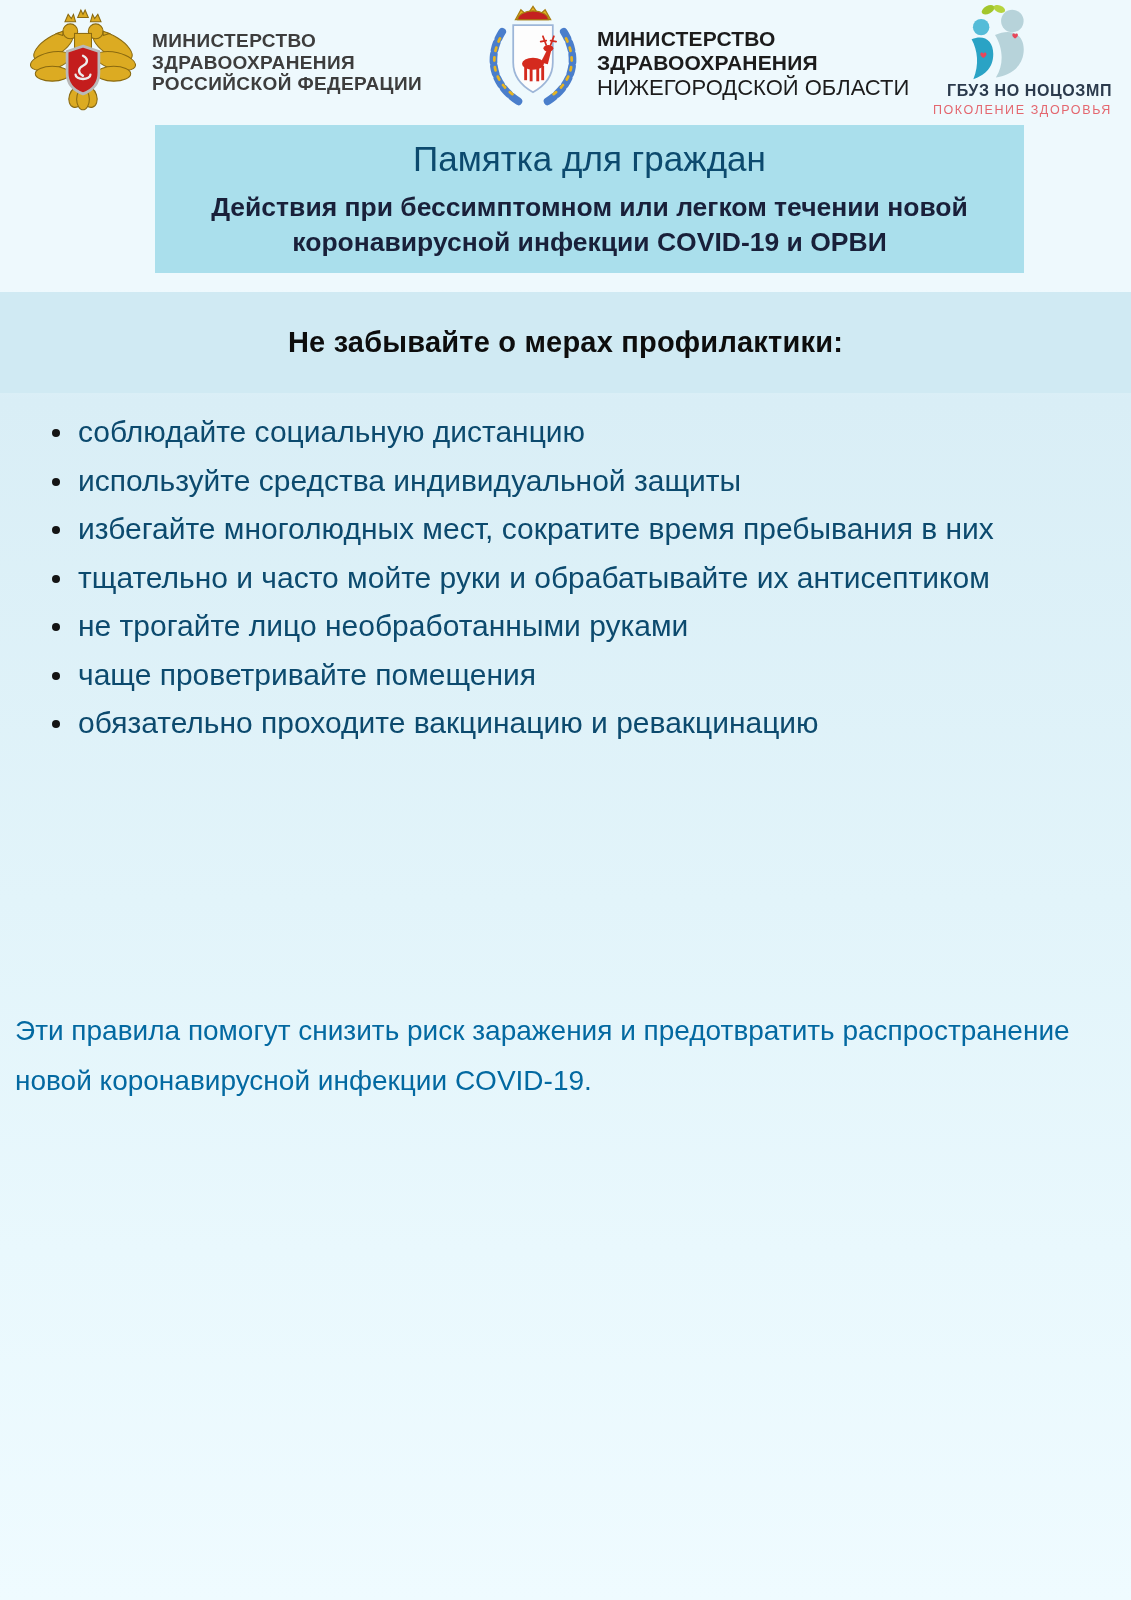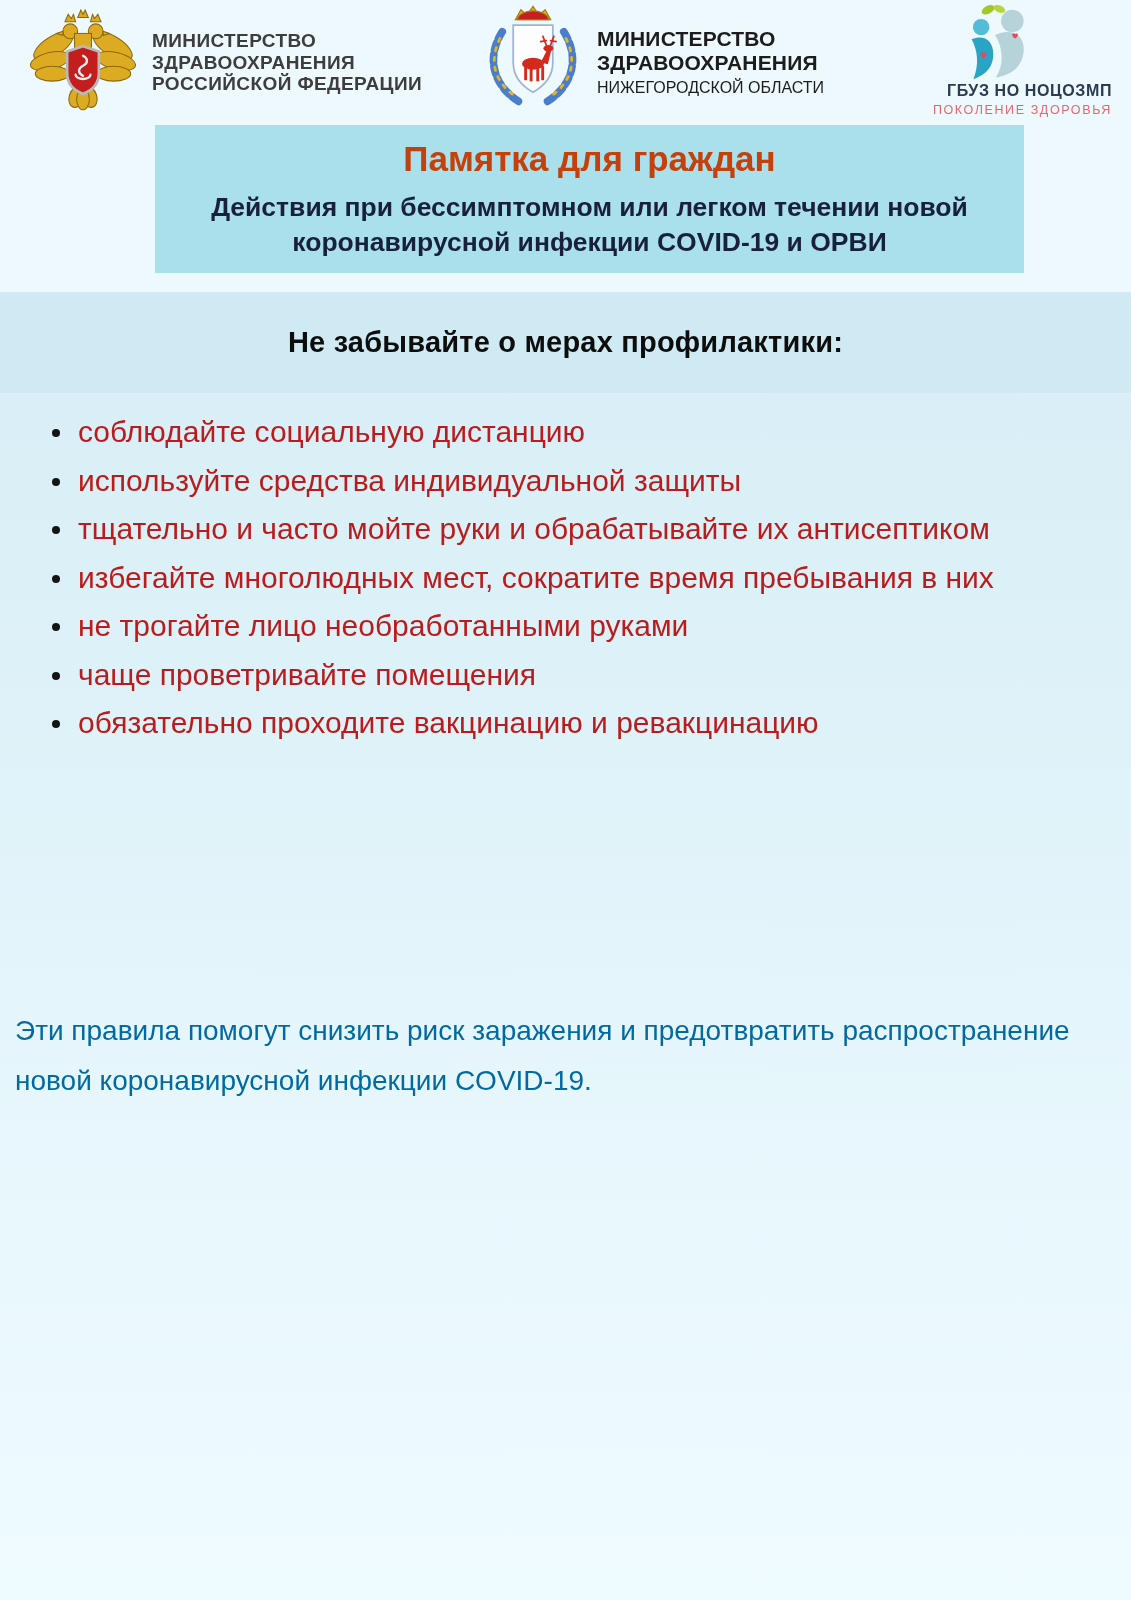--- a/index.html
+++ b/index.html
@@ -12,39 +12,39 @@
       #e9f8fd 1250px,#effbff 1600px);
   }
   .hdr{position:absolute;top:0;left:0;width:978px;height:122px;padding-left:16px;}
   .emblem{position:absolute;}
   .rf-emblem{left:30px;top:6px;width:106px;height:110px;}
   .rf-text{position:absolute;left:152px;top:30px;
     font-weight:bold;font-size:19px;line-height:21.5px;color:#3d3d3d;letter-spacing:.4px;}
   .nn-emblem{left:478px;top:0px;width:110px;height:112px;}
   .nn-text{position:absolute;left:597px;top:27px;color:#1c1c1c;}
   .nn-text .b{font-weight:bold;font-size:21px;line-height:24px;letter-spacing:.2px;}
-  .nn-text .r{font-size:16px;line-height:22px;margin-top:2px;}
+  .nn-text .r{font-size:22px;line-height:22px;margin-top:2px;}
   .gbuz{position:absolute;left:878px;top:2px;width:234px;text-align:right;}
   .gbuz-mark{width:120px;height:78px;margin:0 auto;display:block;}
   .gbuz-title{font-weight:bold;font-size:16px;color:#2c3b4d;letter-spacing:.6px;margin-top:2px;}
   .gbuz-sub{font-size:12.5px;color:#e4676f;letter-spacing:1.6px;margin-top:3px;}
   .banner{
     position:absolute;left:155px;top:125px;width:869px;height:148px;
     background:#aadfec;text-align:center;}
-  .banner-title{margin-top:14px;font-size:35px;font-weight:bold;color:#c2410c;}
+  .banner-title{margin-top:14px;font-size:35px;font-weight:normal;color:#0c4a6e;}
   .banner-sub{margin:11px auto 0;width:800px;font-size:26.5px;font-weight:bold;
     color:#19203a;line-height:35px;}
   .band{
     position:absolute;left:0;top:292px;width:1131px;height:101px;
     background:#d0eaf3;display:flex;align-items:center;justify-content:center;}
   .band-title{font-size:29px;font-weight:bold;color:#0d0d0d;letter-spacing:.2px;}
   .bullets{position:absolute;left:48px;top:408px;width:1040px;
     list-style:none;margin:0;padding:0;}
   .bullets li{
-    position:relative;padding-left:30px;font-size:30px;line-height:48.5px;color:#b91c1c;}
+    position:relative;padding-left:30px;font-size:30px;line-height:48.5px;color:#0c4a6e;}
   .bullets li::before{
     content:"";position:absolute;left:4px;top:21px;width:8px;height:8px;
     border-radius:50%;background:#141414;}
   .closing{position:absolute;left:15px;top:1006px;width:1095px;
     font-size:28px;line-height:50px;color:#0369a1;}
 </style>
 </head>
 <body>
 
 <div class="hdr">
@@ -138,20 +138,20 @@
   <div class="banner-sub">Действия при бессимптомном или легком течении новой коронавирусной инфекции COVID-19 и ОРВИ</div>
 </div>
 
 <div class="band">
   <div class="band-title">Не забывайте о мерах профилактики:</div>
 </div>
 
 <ul class="bullets">
   <li>соблюдайте социальную дистанцию</li>
   <li>используйте средства индивидуальной защиты</li>
+  <li>избегайте многолюдных мест, сократите время пребывания в них</li>
   <li>тщательно и часто мойте руки и обрабатывайте их антисептиком</li>
-  <li>избегайте многолюдных мест, сократите время пребывания в них</li>
   <li>не трогайте лицо необработанными руками</li>
   <li>чаще проветривайте помещения</li>
   <li>обязательно проходите вакцинацию и ревакцинацию</li>
 </ul>
 
 <div class="closing">Эти правила помогут снизить риск заражения и предотвратить распространение новой коронавирусной инфекции COVID-19.</div>
 
 </body></html>

